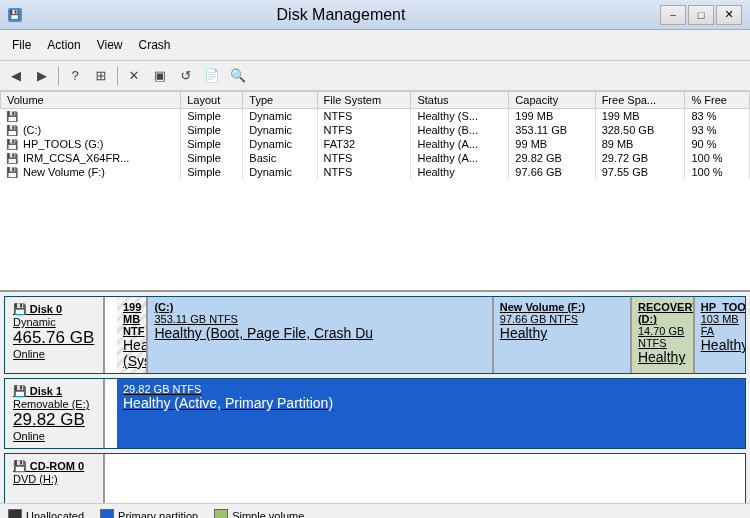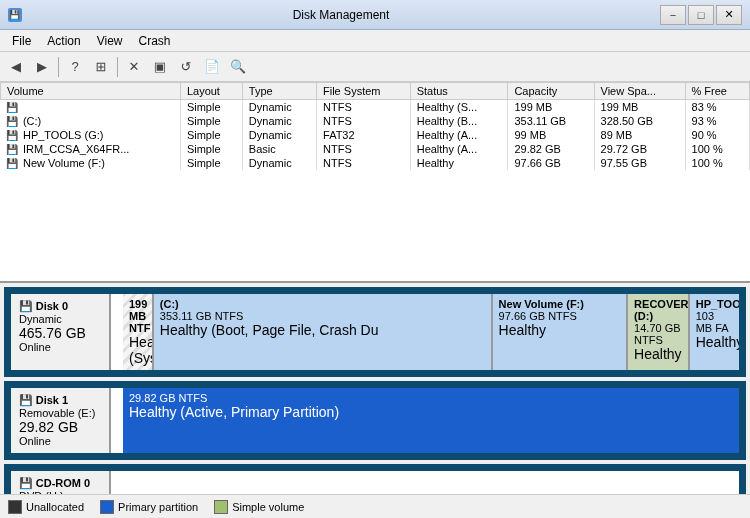--- a/index.html
+++ b/index.html
@@ -8,34 +8,34 @@
     
     .title-bar {
       background: linear-gradient(to bottom, #dce6f4, #c5d5ea);
       height: 30px;
       display: flex;
       align-items: center;
       justify-content: space-between;
       padding: 0 8px;
       border-bottom: 1px solid #9ab0c8;
     }
-    .title-bar-title { flex: 1; text-align: center; font-size: 12px; font-weight: normal; color: #000; }
+    .title-bar-title { flex: 1; text-align: center; font-size: 16px; font-weight: normal; color: #000; }
     .title-bar-controls { display: flex; gap: 2px; }
     .title-bar-btn {
       width: 26px; height: 20px; border: 1px solid #aaa;
       background: linear-gradient(to bottom, #f0f0f0, #ddd);
       cursor: pointer; display: flex; align-items: center; justify-content: center;
       font-size: 11px; color: #333;
     }
     .title-bar-btn.close-btn { color: #000; }
 
     
     .menu-bar {
       background: #f0f0f0;
-      height: 22px;
+      height: 31px;
       display: flex;
       align-items: center;
       padding: 4px 4px;
       border-bottom: 1px solid #ccc;
     }
     .menu-item {
       padding: 2px 8px;
       cursor: pointer;
       height: 100%;
       display: flex;
@@ -102,35 +102,36 @@
     .disk-map-area {
       flex: 1;
       overflow-y: auto;
       background: #f0f0f0;
       padding: 4px;
     }
 
     .disk-row {
       display: flex;
       margin-bottom: 4px;
-      border: 7px solid #0c4a6e;
+      border: 1px solid #0c4a6e;
       background: #fff;
+      text-decoration: underline;
     }
     
     .disk-label {
       width: 100px;
       min-width: 100px;
       background: #f0f0f0;
       border-right: 2px solid #999;
       padding: 6px 8px;
       font-size: 11px;
     }
     .disk-label .disk-name { font-weight: bold; font-size: 11px; }
     .disk-label .disk-type { font-size: 11px; }
-    .disk-label .disk-size { font-size: 14px; }
+    .disk-label .disk-size { font-size: 17px; }
     .disk-label .disk-status { font-size: 11px; }
     
     .disk-partitions {
       flex: 1;
       display: flex;
       min-height: 60px;
       margin-left: 12px;
     }
     
     .partition {
@@ -232,21 +233,21 @@
   <div class="table-area">
     <table class="disk-table">
       <thead>
         <tr>
           <th>Volume</th>
           <th>Layout</th>
           <th>Type</th>
           <th>File System</th>
           <th>Status</th>
           <th>Capacity</th>
-          <th>View Spa...</th>
+          <th>Free Spa...</th>
           <th>% Free</th>
         </tr>
       </thead>
       <tbody id="table-body">
       <tr>
             <td><span style="margin-right: 4px; font-size: 10px;">💾</span></td>
             <td>Simple</td>
             <td>Dynamic</td>
             <td>NTFS</td>
             <td>Healthy (S...</td>

